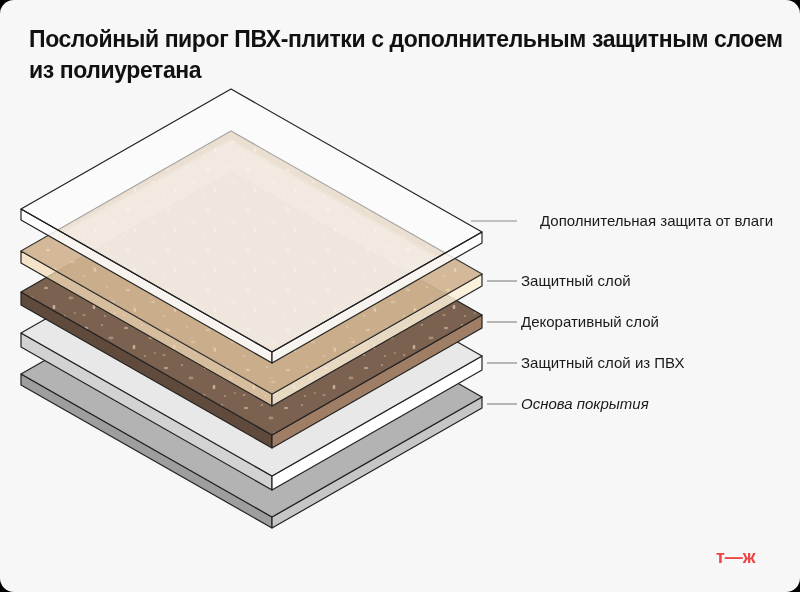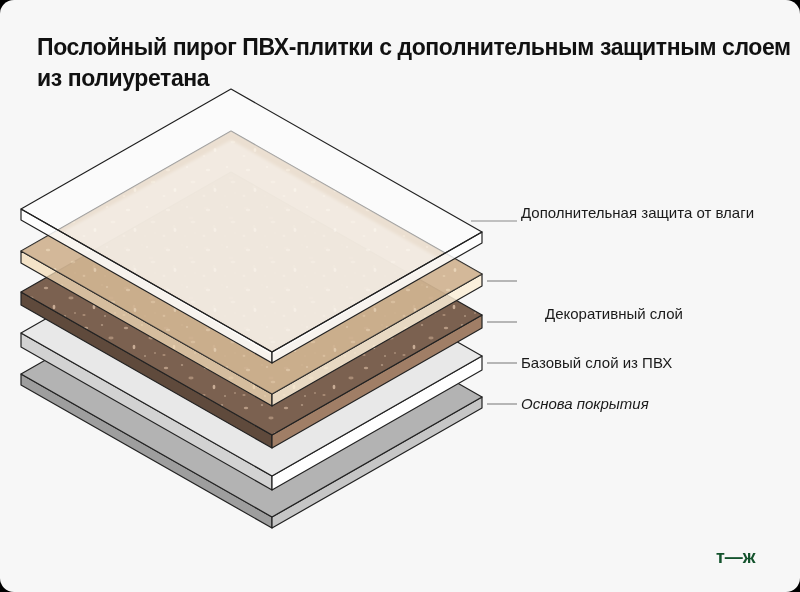--- a/index.html
+++ b/index.html
@@ -5,32 +5,32 @@
   html, body { margin: 0; padding: 0; background: #000; }
   body { width: 800px; height: 592px; overflow: hidden; }
   .card {
     position: absolute; left: 0; top: 0; width: 800px; height: 592px;
     background: #f7f7f7; border-radius: 14px; overflow: hidden;
   }
   .title {
     position: absolute; left: 21px; top: 16px; width: 760px;
     font-family: "Liberation Sans", sans-serif; font-weight: 700;
     font-size: 23px; line-height: 31px; color: #111; letter-spacing: -0.4px;
-    margin: 16px;
+    margin: 8px;
   }
   .diagram { position: absolute; left: 0; top: 0; }
   .label {
     position: absolute; left: 521px;
     font-family: "Liberation Sans", sans-serif; font-size: 15px;
     line-height: 20px; color: #1a1a1a; white-space: nowrap;
   }
   .logo {
     position: absolute; left: 716px; top: 547px;
     font-family: "Liberation Sans", sans-serif; font-weight: 700;
-    font-size: 18px; color: #14532d; letter-spacing: 0px;
+    font-size: 18px; color: #ef4444; letter-spacing: 0px;
   }
 </style>
 </head>
 <body>
 
 <div class="card">
   <h1 class="title">Послойный пирог ПВХ-плитки с дополнительным защитным слоем из полиуретана</h1>
 
   <svg class="diagram" width="800" height="592" viewBox="0 0 800 592">
     <defs>
@@ -93,21 +93,22 @@
 
     <g stroke="#8a8a8a" stroke-width="1.2">
       <line x1="471" y1="221" x2="517" y2="221"></line>
       <line x1="487" y1="281" x2="517" y2="281"></line>
       <line x1="487" y1="322" x2="517" y2="322"></line>
       <line x1="487" y1="363" x2="517" y2="363"></line>
       <line x1="487" y1="404" x2="517" y2="404"></line>
     </g>
   </svg>
 
-  <div class="label" style="top:203px;">
+  <div class="label" style="top:211px;margin-left:19px;">
     <div>Дополнительная защита от влаги</div>
   </div>
-  <div class="label" style="top:304px;margin-left:24px;">Декоративный слой</div>
-  <div class="label" style="top:353px;">Базовый слой из ПВХ</div>
+  <div class="label" style="top:271px;">Защитный слой</div>
+  <div class="label" style="top:312px;">Декоративный слой</div>
+  <div class="label" style="top:353px;">Защитный слой из ПВХ</div>
   <div class="label" style="top:394px;font-style:italic;">Основа покрытия</div>
 
   <div class="logo">т—ж</div>
 </div>
 
 </body></html>

